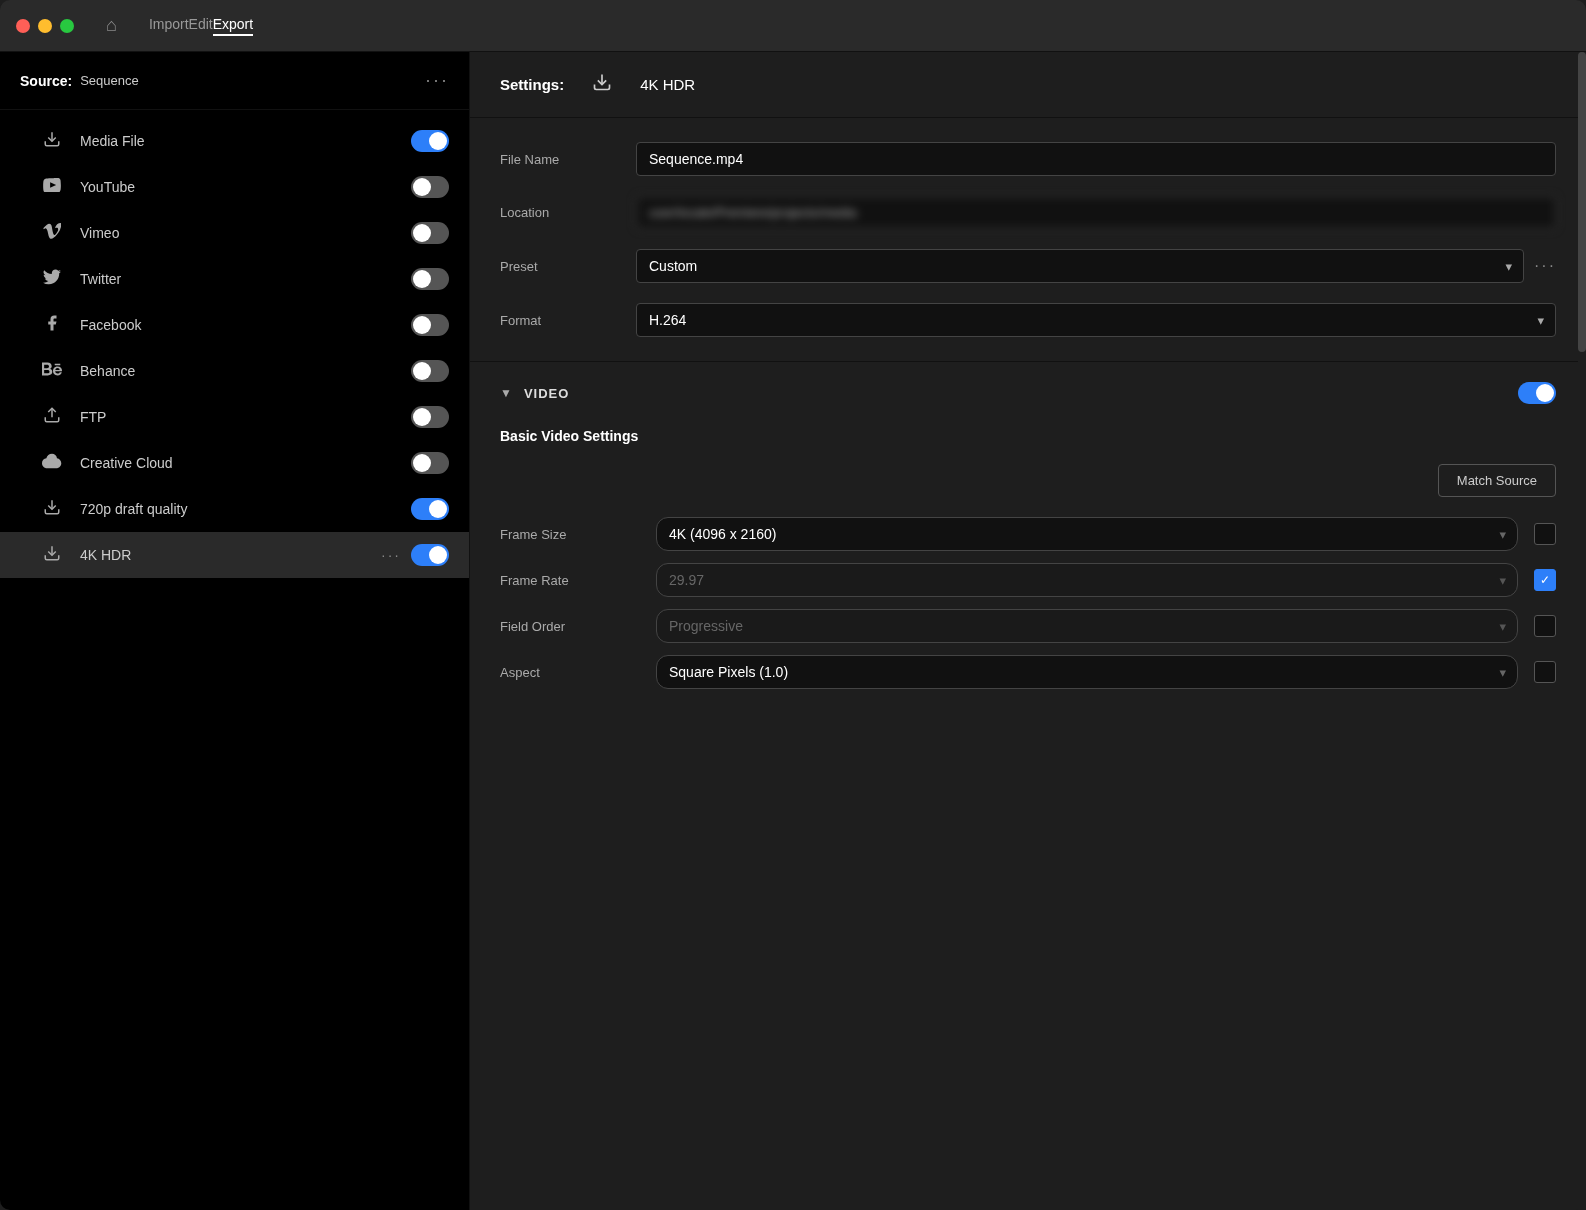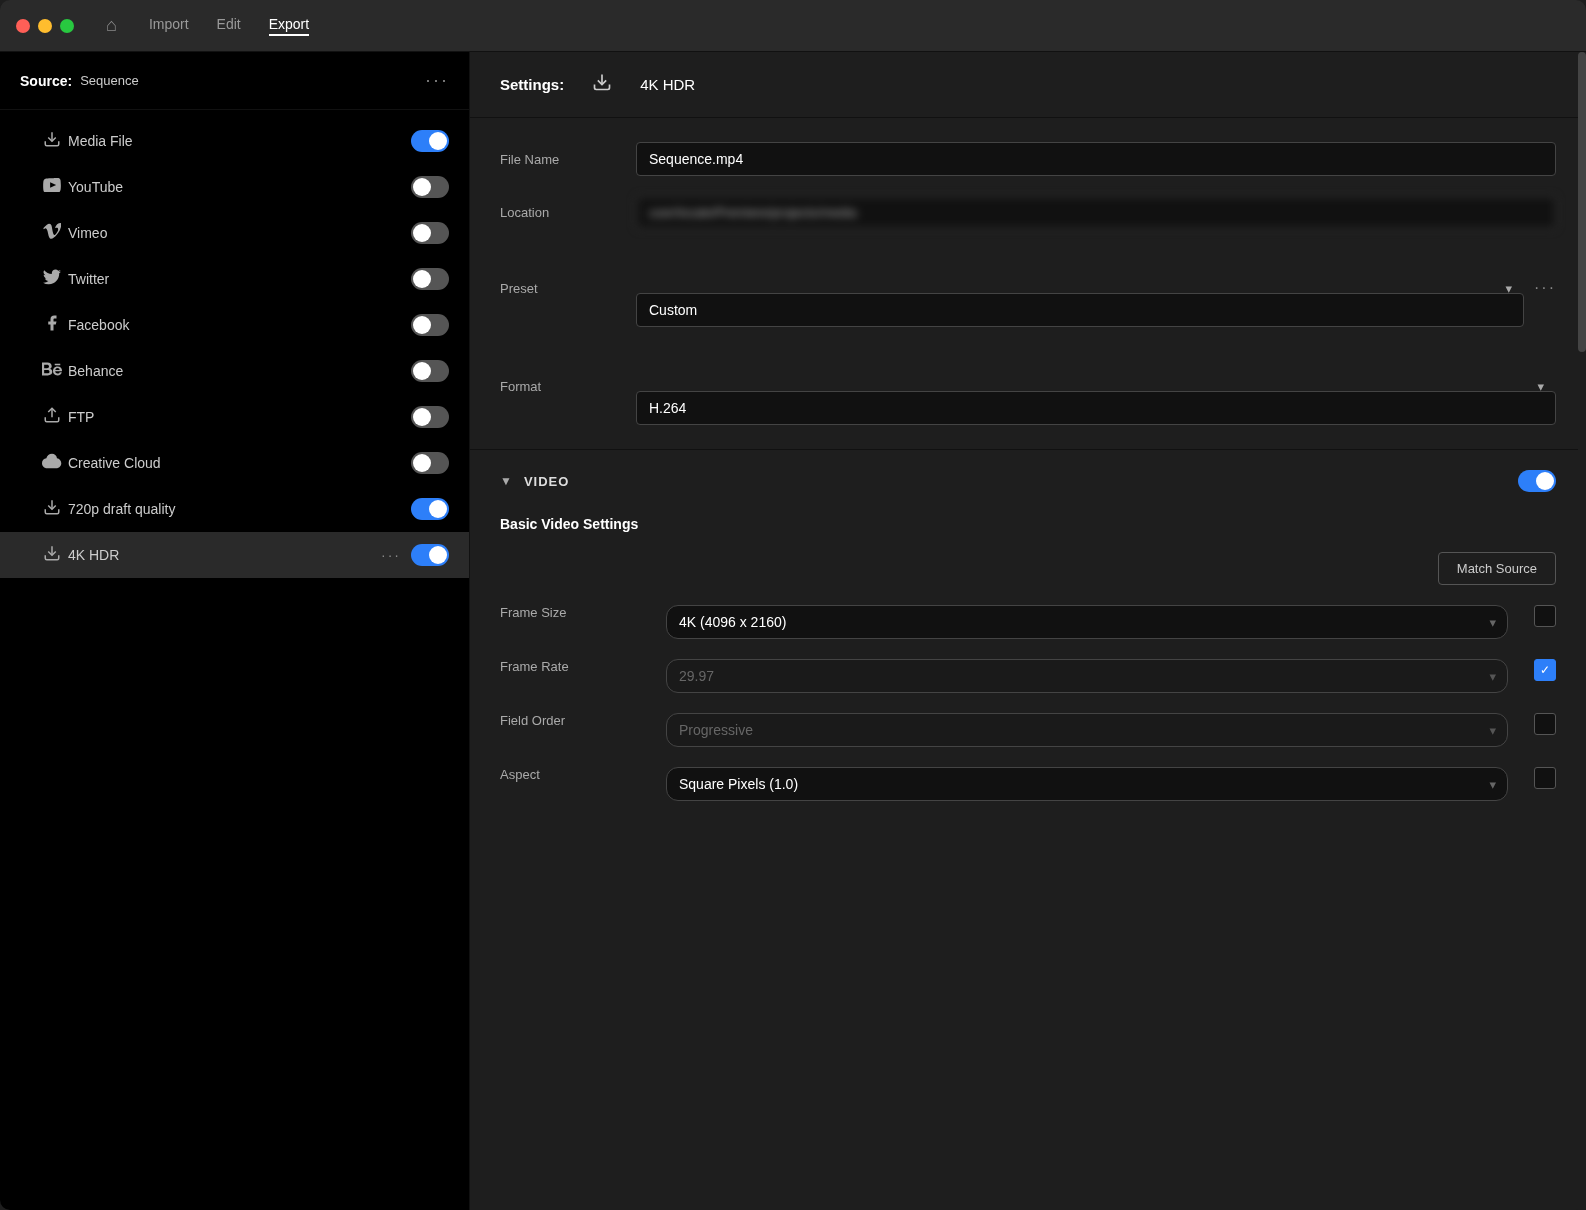--- a/index.html
+++ b/index.html
@@ -37,21 +37,20 @@
     .tl-red { background: #ff5f57; }
     .tl-yellow { background: #ffbd2e; }
     .tl-green { background: #28c840; }
     .home-icon {
       color: #888;
       font-size: 18px;
       margin: 0 8px;
     }
     .nav-items {
       display: flex;
-      gap: 28px;
       margin-left: 8px;
     }
     .nav-item {
       color: #999;
       font-size: 14px;
       cursor: pointer;
       padding-bottom: 2px;
     }
     .nav-item.active {
       color: #fff;
@@ -102,21 +101,21 @@
 
     .sidebar-list {
       flex: 1;
       overflow-y: auto;
       padding: 8px 0;
     }
     .sidebar-item {
       display: flex;
       align-items: center;
       padding: 12px 20px 12px 40px;
-      gap: 4px;
+      gap: 16px;
       cursor: pointer;
     }
     .sidebar-item.active {
       background: #2a2a2a;
     }
     .sidebar-item-icon {
       width: 24px;
       text-align: center;
       color: #aaa;
       font-size: 16px;
@@ -241,21 +240,20 @@
       width: 100%;
       background: #111;
       border: 1px solid #444;
       border-radius: 4px;
       color: #fff;
       font-size: 14px;
       padding: 8px 36px 8px 12px;
       appearance: none;
       cursor: pointer;
       outline: none;
-      margin-top: 44px;
     }
     .select-arrow {
       position: absolute;
       right: 12px;
       top: 50%;
       transform: translateY(-50%);
       color: #aaa;
       pointer-events: none;
     }
 
@@ -313,23 +311,23 @@
       border-radius: 4px;
       color: #ccc;
       font-size: 13px;
       padding: 8px 18px;
       cursor: pointer;
     }
 
     
     .video-form-row {
       display: flex;
-      align-items: flex-start;
-      margin-bottom: 20px;
-      gap: 26px;
+      align-items: center;
+      margin-bottom: 12px;
+      gap: 16px;
     }
     .video-form-label {
       color: #aaa;
       font-size: 13px;
       width: 140px;
       flex-shrink: 0;
     }
     .video-select-wrapper {
       flex: 1;
       position: relative;

